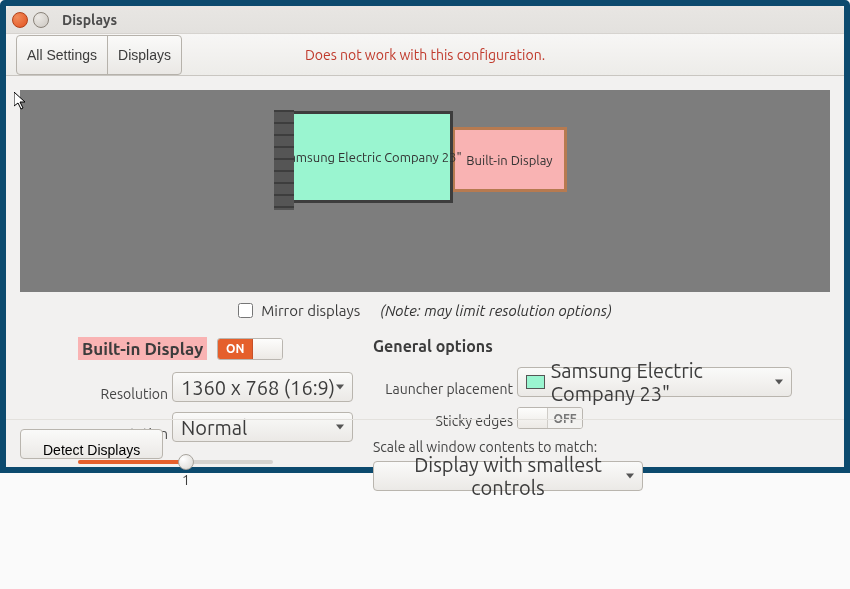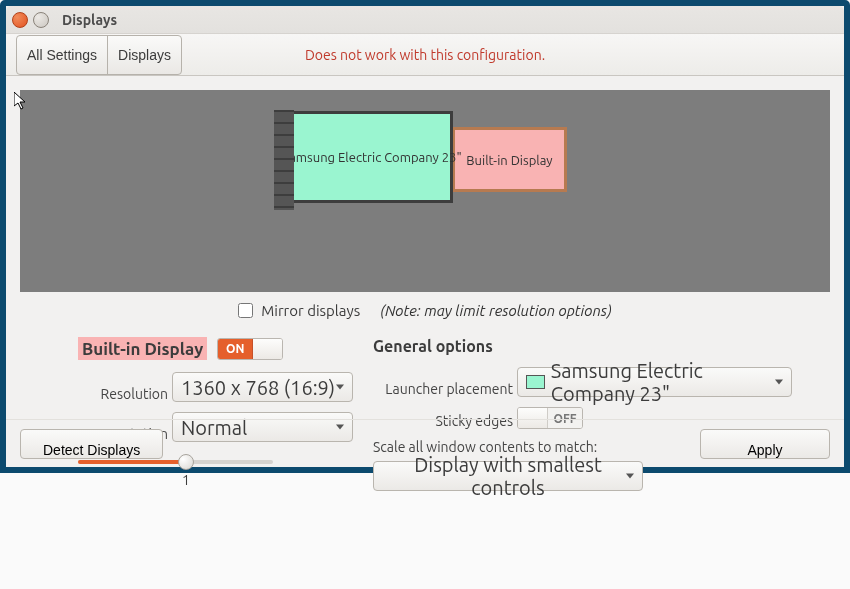--- a/index.html
+++ b/index.html
@@ -313,21 +313,20 @@
         <div class="combo scalectl">
           <span class="txt">Display with smallest controls</span>
           <span class="caret"></span>
         </div>
       </div>
     </div>
   </div>
 
   <div class="bottombar">
     <button class="btn">Detect Displays</button>
-    <button class="btn apply">Apply</button>
   </div>
 
   <div class="cursor-pointer">
     <svg width="16" height="20">
         <path d="M0 0 L0 14 L4 11 L7 17 L9 16 L6 10 L11 10 Z" fill="#fff" stroke="#000" stroke-width="1"></path>
       </svg>
   </div>
 </div>
 
 </body></html>

